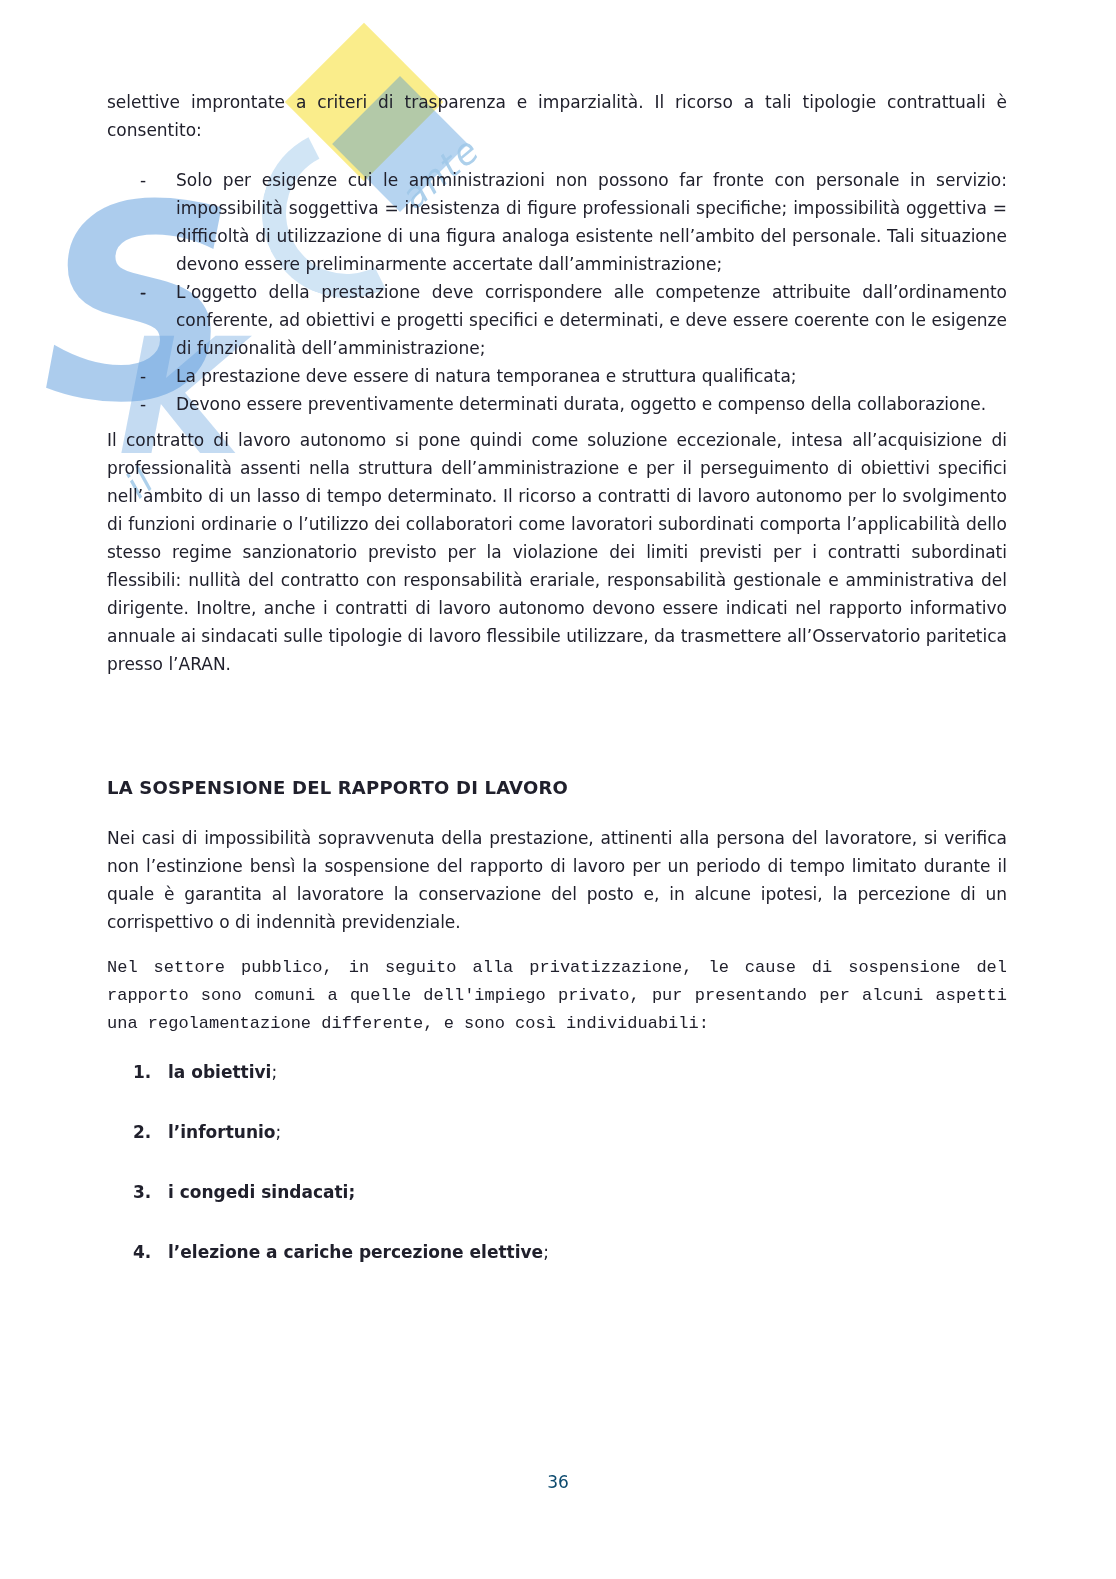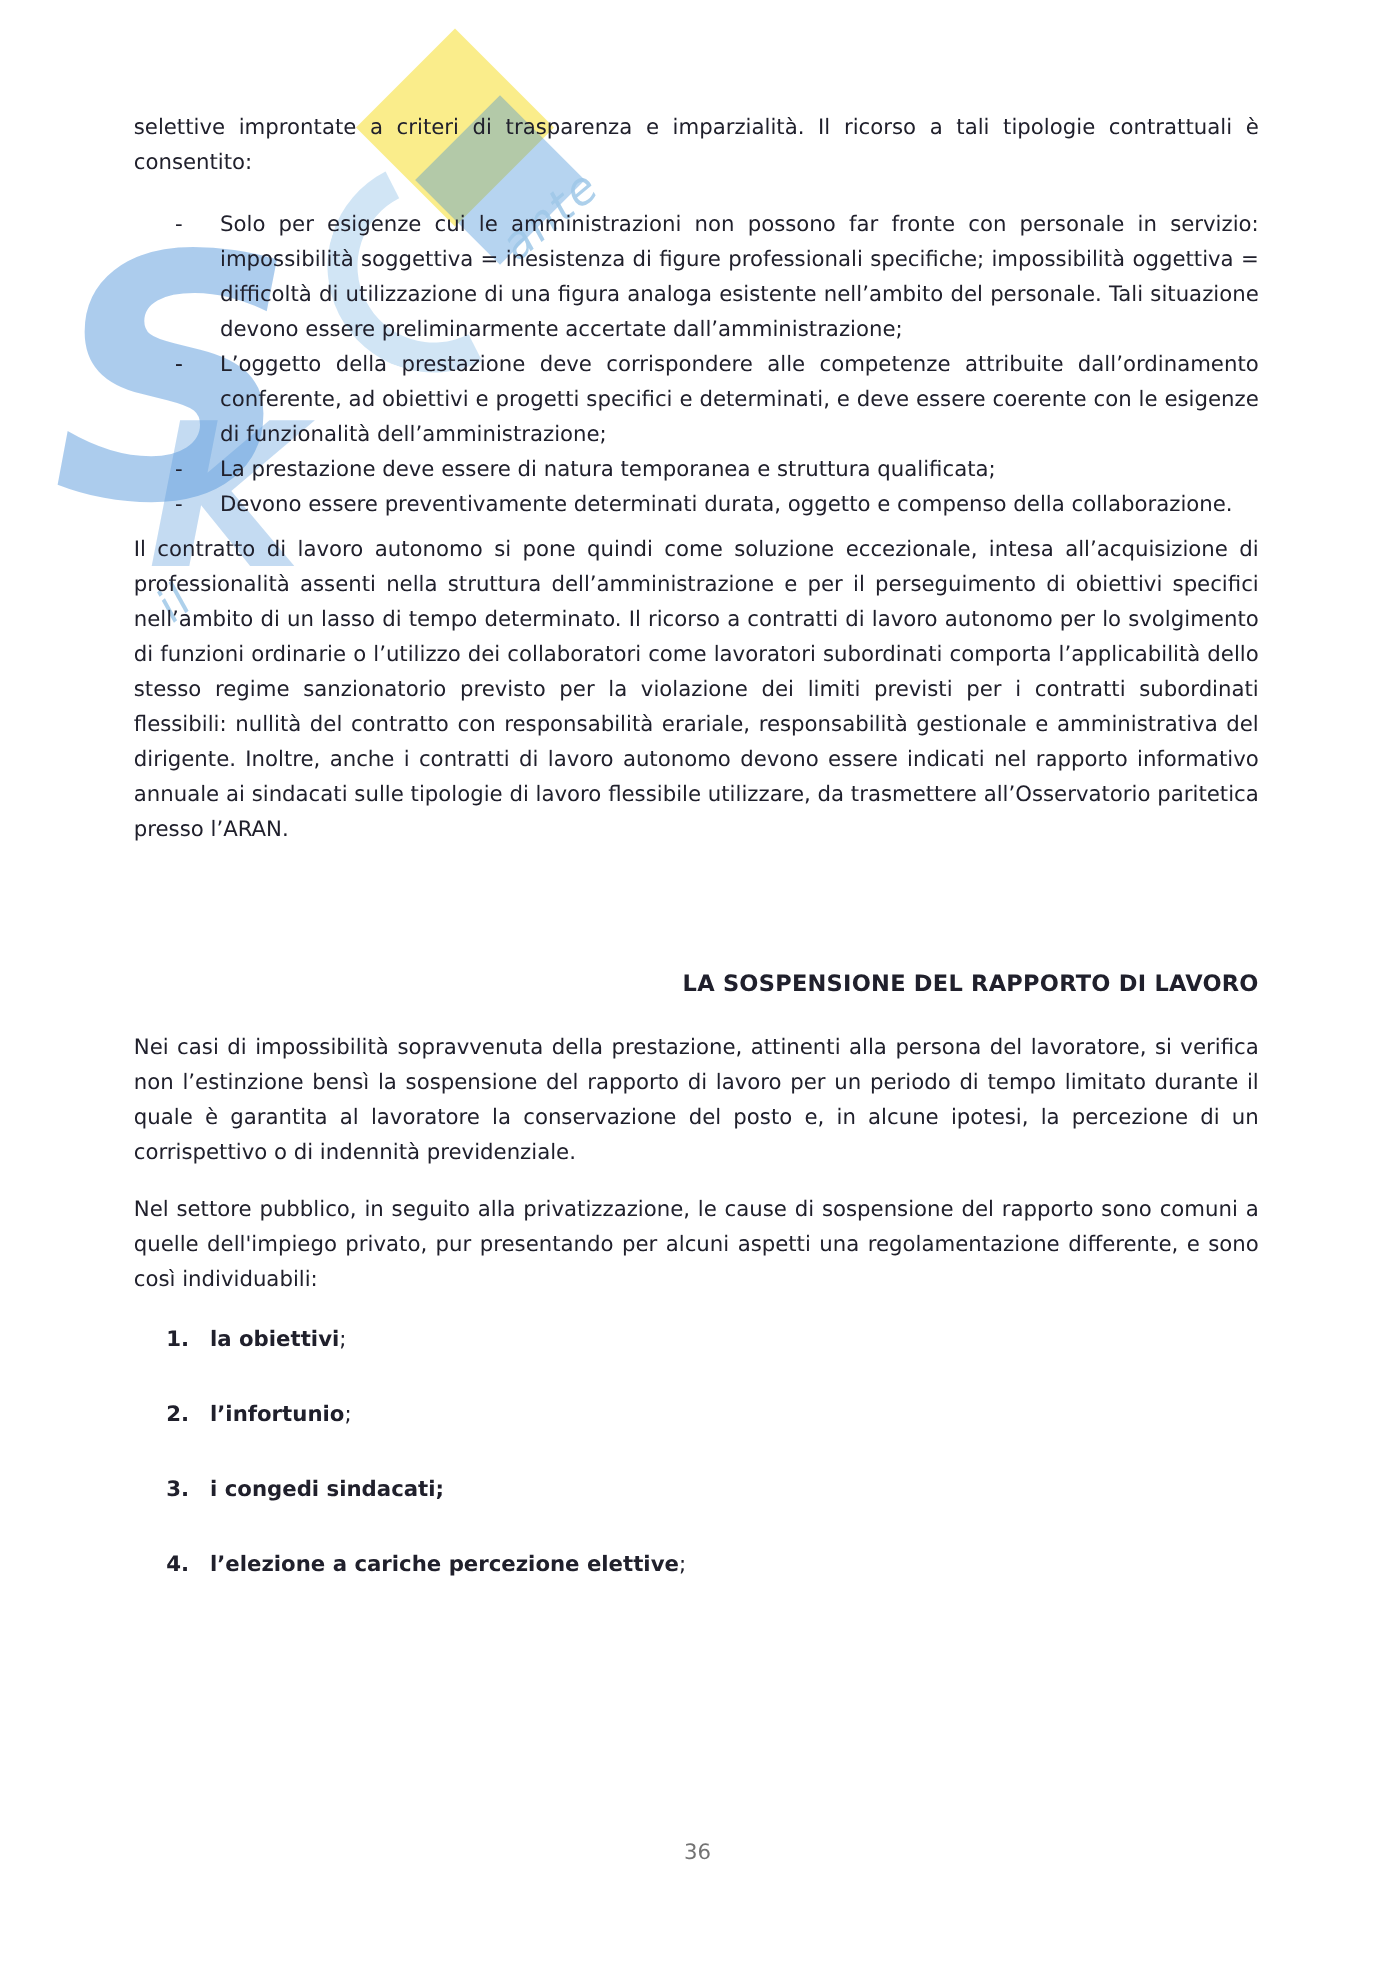--- a/index.html
+++ b/index.html
@@ -106,26 +106,26 @@
     position: absolute;
     left: 33px;
     top: 0;
   }
 
   h2.heading {
     margin: 96px 0 18px 0;
     font-size: 18px;
     line-height: 28px;
     font-weight: bold;
-    text-align: right;
+    text-align: left;
     letter-spacing: 0.2px;
   }
 
   .content p.para2 { margin-bottom: 18px; margin-top: 22px; }
-  .content p.para3 { margin-bottom: 20px; }
+  .content p.para3 { margin-bottom: 20px; font-family: Liberation Mono, monospace; }
 
   ol.numbered {
     list-style: none;
     margin-top: 8px;
     text-align: left;
   }
   ol.numbered li {
     position: relative;
     padding-left: 61px;
     margin-bottom: 32px;
@@ -141,21 +141,21 @@
   ol.numbered .num-suffix { font-weight: normal; }
 
   .page-number {
     position: absolute;
     z-index: 2;
     top: 1472px;
     left: 0;
     width: 100%;
     text-align: center;
     font-size: 17px;
-    color: #737373;
+    color: #0c4a6e;
   }
 </style>
 </head>
 <body>
 
 <div class="page">
 
   <div class="watermark">
     <div class="wm-diamond"></div>
     <div class="wm-diamond2"></div>

